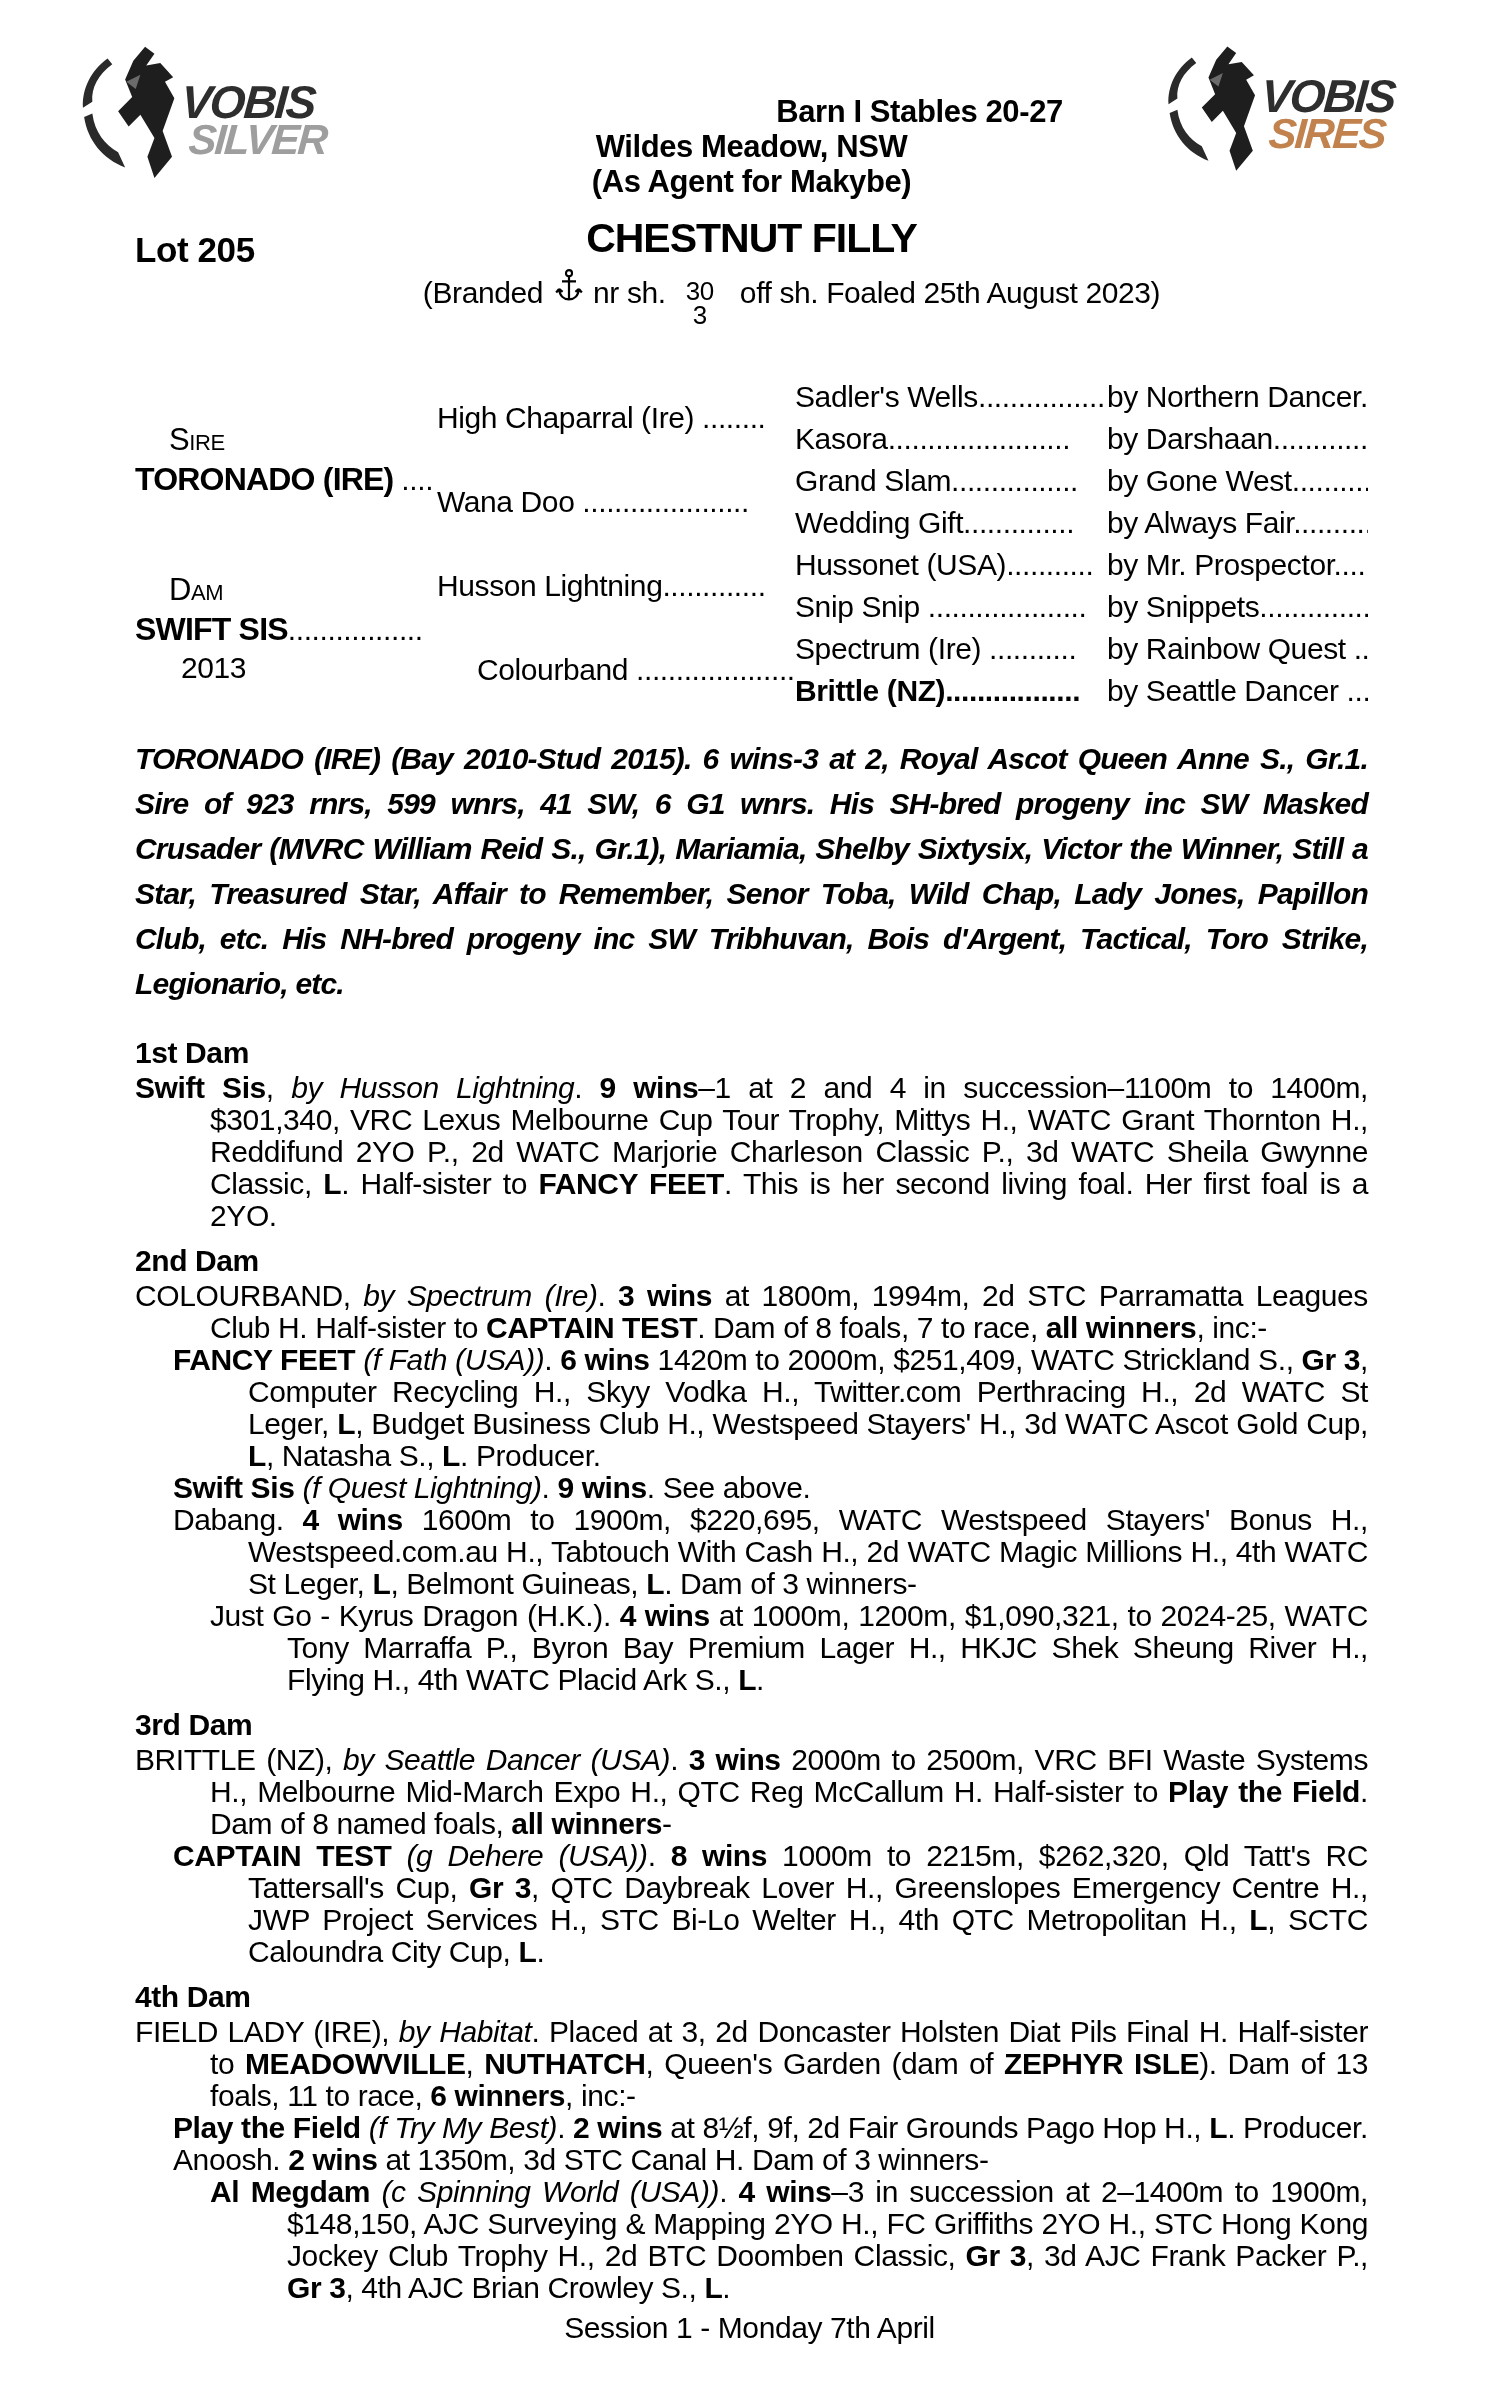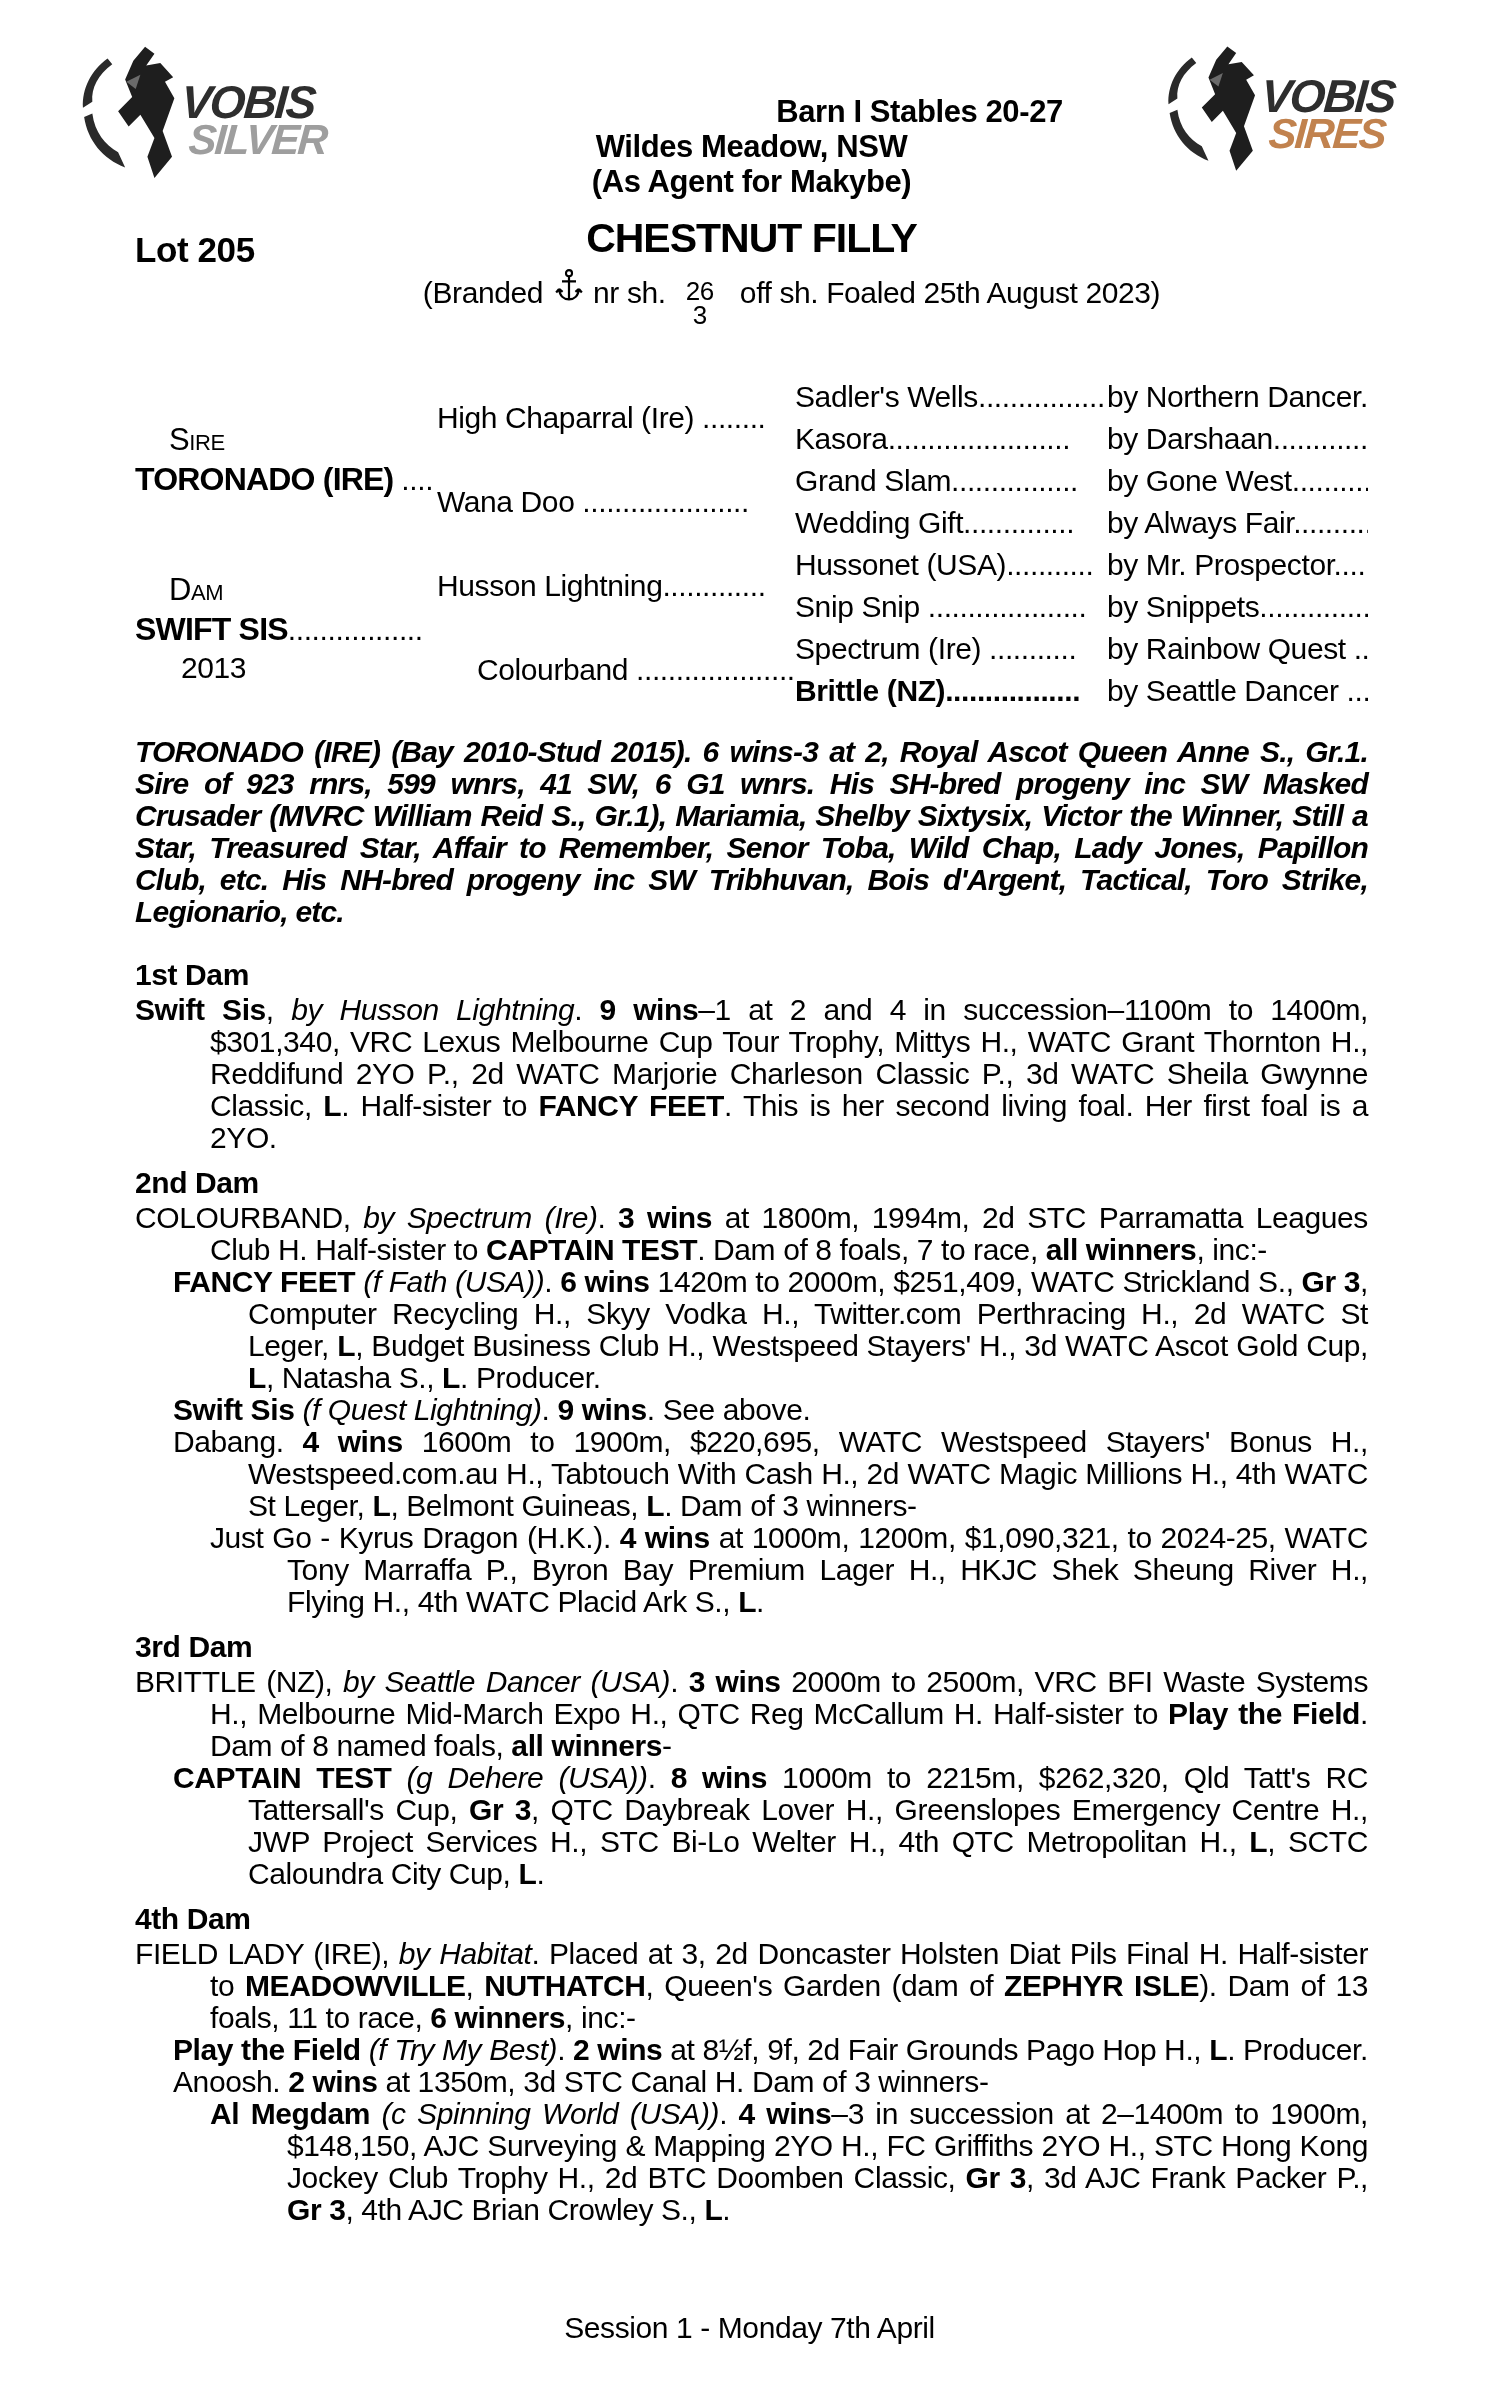--- a/index.html
+++ b/index.html
@@ -40,21 +40,21 @@
   
   .ped{margin-top:58px;display:grid;grid-template-columns:302px 358px 312px 1fr;grid-auto-rows:42px;font-size:30px;}
   .ped-parent{display:flex;flex-direction:column;justify-content:center;row-gap:3px;}
   .ped-label{font-variant:small-caps;font-size:31px;padding-left:34px;}
   .ped-name{font-size:30px;}
   .ped-name b{font-size:32px;letter-spacing:-0.8px;}
   .ped-year{padding-left:46px;}
   .ped-mid{display:flex;align-items:center;}
   .ped-cell{display:flex;align-items:center;white-space:nowrap;overflow:hidden;}
   
-  .sire-para{margin-top:24px;font-weight:bold;font-style:italic;font-size:30px;line-height:32px;text-align:justify;letter-spacing:-0.8px;}
+  .sire-para{margin-top:24px;font-weight:bold;font-style:italic;font-size:30px;line-height:45px;text-align:justify;letter-spacing:-0.8px;}
   .section{margin-top:12px;}
   .sec-head{font-weight:bold;font-size:30px;line-height:34px;margin:10px 0 2px;}
   .para{font-size:30px;line-height:32px;text-align:justify;margin:0;}
   .p0{padding-left:75px;text-indent:-75px;}
   .p1{padding-left:113px;text-indent:-75px;}
   .p2{padding-left:152px;text-indent:-77px;}
   .b{font-weight:bold;}
   .i{font-style:italic;}
   
   .footer{position:absolute;left:0;bottom:54px;width:100%;text-align:center;font-size:30px;}
@@ -100,21 +100,21 @@
     <div class="lot">Lot 205</div>
     <div class="big-title">CHESTNUT FILLY</div>
   </div>
 
   <div class="branded-row">
     <span class="part">(Branded</span><span class="brand-icon">
       <svg width="28" height="38" viewBox="0 0 24 32">
         <circle cx="12" cy="5" r="2.6" fill="none" stroke="#000" stroke-width="1.8"></circle>
         <path d="M12 7.6 V27 M6 12 H18 M3.5 18.5 C4 24.5 7.5 27.5 12 27.5 C16.5 27.5 20 24.5 20.5 18.5 M3.5 18.5 L1 21.5 M3.5 18.5 L6.5 21 M20.5 18.5 L23 21.5 M20.5 18.5 L17.5 21" fill="none" stroke="#000" stroke-width="1.9"></path>
       </svg>
-    </span><span class="part">nr sh.</span><span class="fraction"><span>26</span><span>3</span></span><span class="part">off sh. Foaled 25th August 2023)</span>
+    </span><span class="part">nr sh.</span><span class="fraction"><span>30</span><span>3</span></span><span class="part">off sh. Foaled 25th August 2023)</span>
   </div>
 
   <div class="ped">
     <div class="ped-parent" style="grid-column:1;grid-row:1/5;">
       <div class="ped-label">Sire</div>
       <div class="ped-name"><b>TORONADO (IRE)</b><span> ....</span></div>
     </div>
     <div class="ped-parent" style="grid-column:1;grid-row:5/9;">
       <div class="ped-label">Dam</div>
       <div class="ped-name"><b>SWIFT SIS</b><span>.................</span></div>

